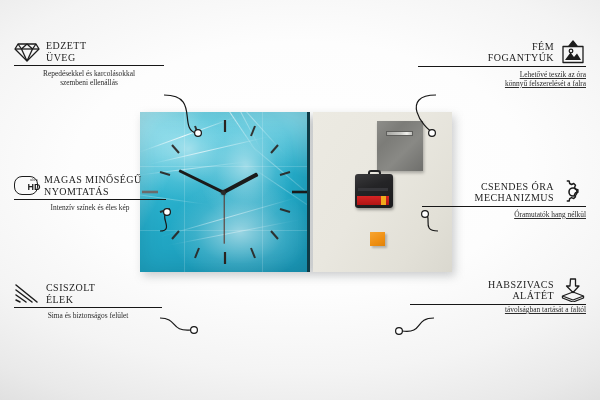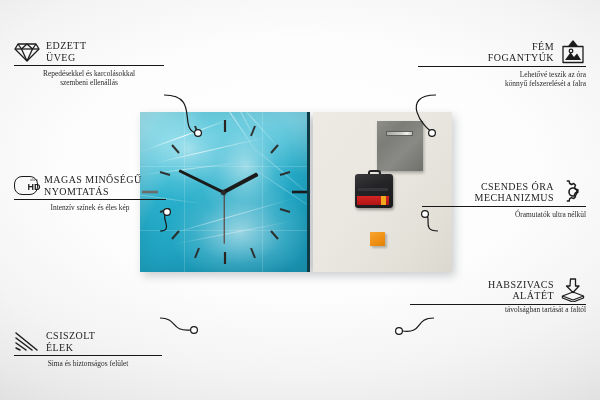--- a/index.html
+++ b/index.html
@@ -121,26 +121,26 @@
   .co-rule { height:1px; background:#171717; margin-top:2px; }
   .co-desc {
     font-size:7.4px; color:#2b2b2b; line-height:9.5px; margin-top:2.5px;
     white-space:nowrap;
   }
   .left .co-head { justify-content:flex-start; }
   .left .co-title { text-align:left; }
   .left .co-desc { text-align:center; }
   .right .co-head { justify-content:flex-end; }
   .right .co-title { text-align:right; }
-  .right .co-desc { text-align:right; }
+  .right .co-desc { text-align:right;text-decoration:underline; }
   .ico { flex:0 0 auto; display:block; }
 
   #co-glass   { left:14px;  top:40px;  width:150px; }
   #co-print   { left:14px;  top:174px; width:152px; }
-  #co-edges   { left:14px;  top:282px; width:148px;margin-top:48px; }
+  #co-edges   { left:14px;  top:282px; width:148px; }
   #co-hooks   { right:14px; top:40px;  width:168px; }
   #co-mech    { right:14px; top:180px; width:164px; }
   #co-foam    { right:14px; top:278px; width:176px; }
 
   
   .hd-badge {
     width:24px; height:19px; border:1px solid #1c1c1c; border-radius:8px;
     display:flex; flex-direction:column; align-items:center; justify-content:center;
     line-height:1;
     padding-left:16px;
@@ -326,21 +326,21 @@
       <div class="co-title">MECHANIZMUS</div>
     </div>
     <svg class="ico" width="26" height="24" viewBox="0 0 26 24">
       <g fill="none" stroke="#1c1c1c" stroke-width="1.6" stroke-linejoin="round">
         <path d="M13,2.5 l2.6,0 0.6,2.6 2.0,1.1 2.4,-1.1 1.9,1.9 -1.1,2.4 1.1,2.0 2.6,0.6 0,2.6 -2.6,0.6 -1.1,2.0 1.1,2.4 -1.9,1.9 -2.4,-1.1 -2.0,1.1 -0.6,2.6 -2.6,0" transform="translate(-5.2,-1.2) scale(0.92)"></path>
         <circle cx="13" cy="12" r="4"></circle>
       </g>
     </svg>
   </div>
   <div class="co-rule"></div>
-  <div class="co-desc">Óramutatók ultra nélkül</div>
+  <div class="co-desc">Óramutatók hang nélkül</div>
 </div>
 
 <div class="callout right" id="co-foam">
   <div class="co-head">
     <div style="flex:1">
       <div class="co-title">HABSZIVACS</div>
       <div class="co-title">ALÁTÉT</div>
     </div>
     <svg class="ico" width="26" height="24" viewBox="0 0 26 24">
       <g fill="none" stroke="#1c1c1c" stroke-width="1.3" stroke-linejoin="round">

